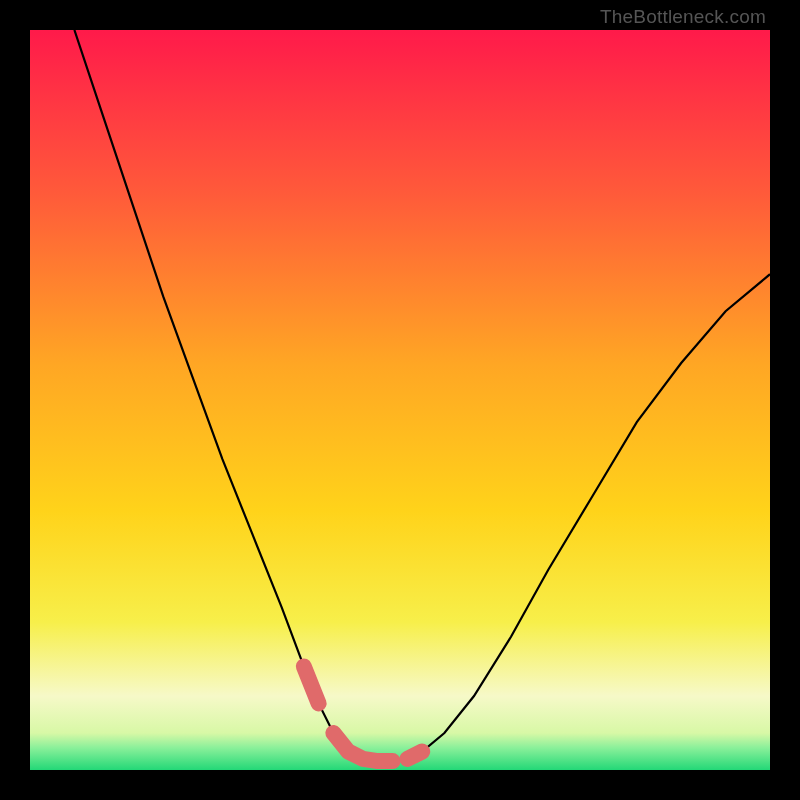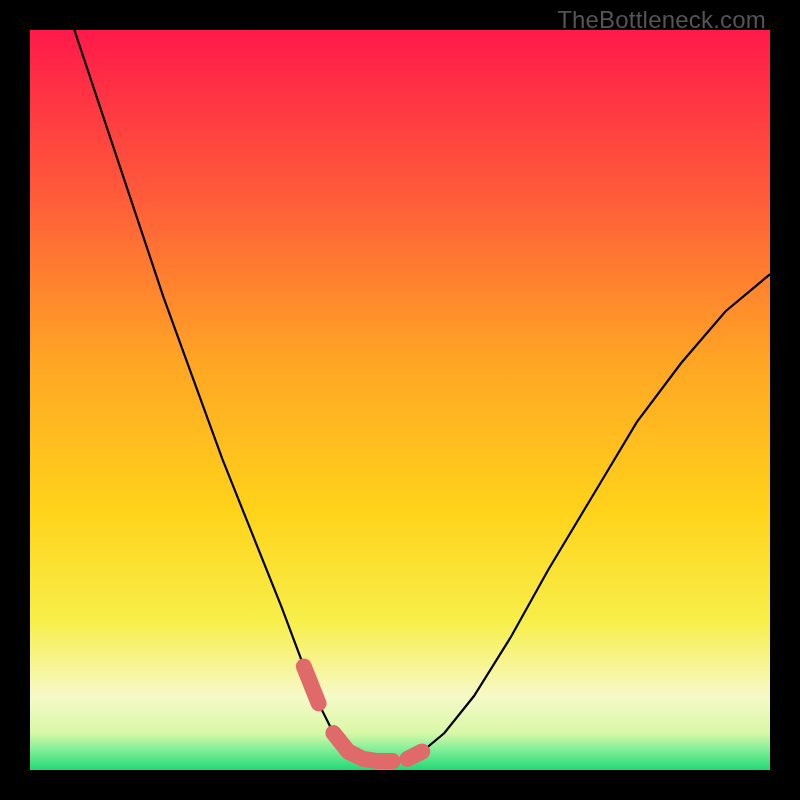--- a/index.html
+++ b/index.html
@@ -26,21 +26,21 @@
   }
   .gradient {
     position: absolute;
     inset: 0;
   }
   .watermark {
     position: absolute;
     top: 6px;
     right: 34px;
     color: #555;
-    font-size: 24px;
+    font-size: 19px;
     font-weight: 500;
     letter-spacing: 0.2px;
     user-select: none;
   }
   svg {
     position: absolute;
     inset: 0;
   }
 </style>
 </head>

